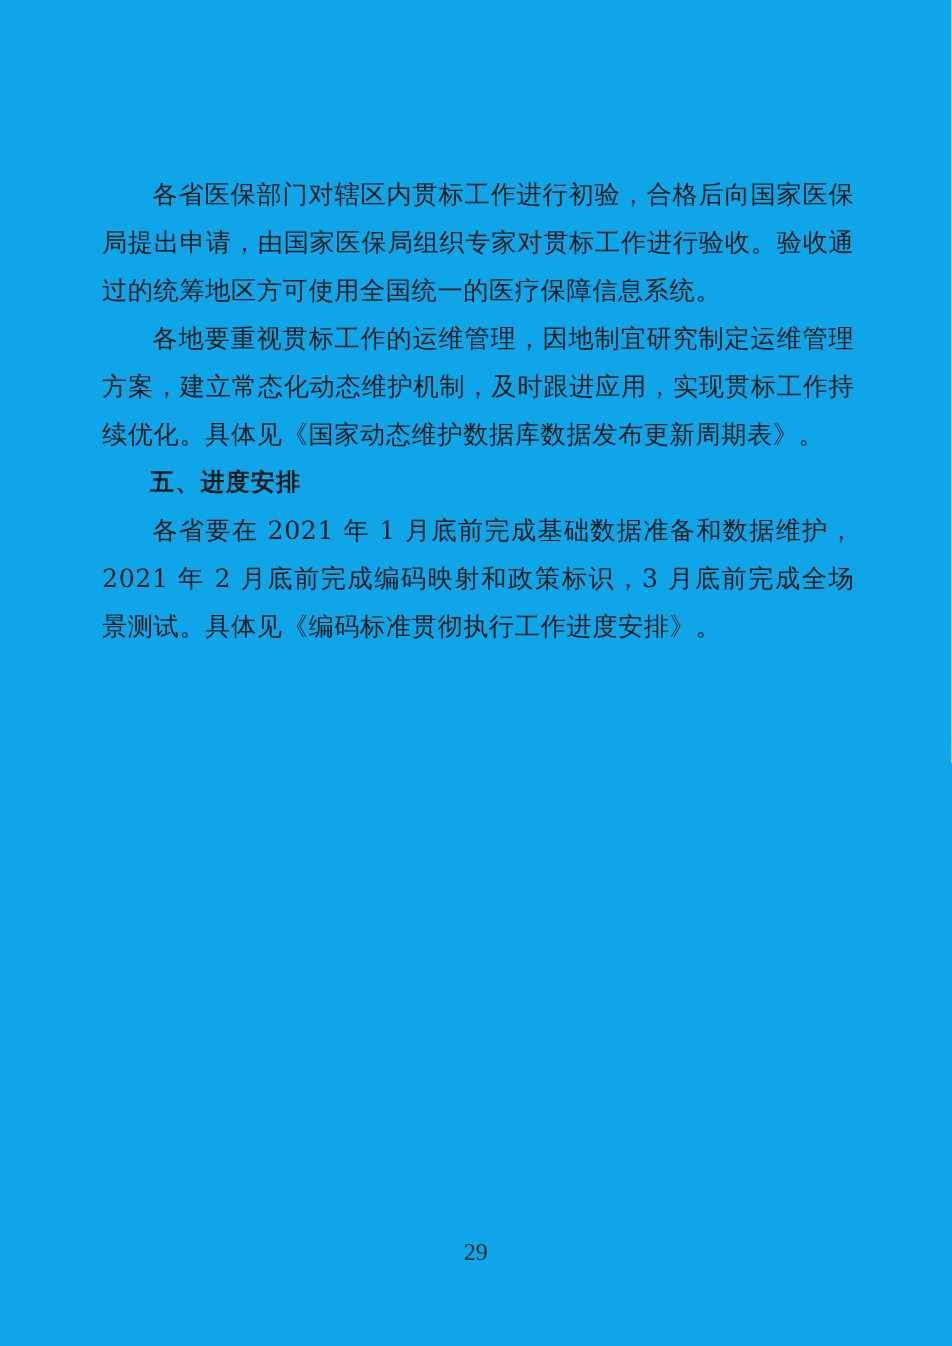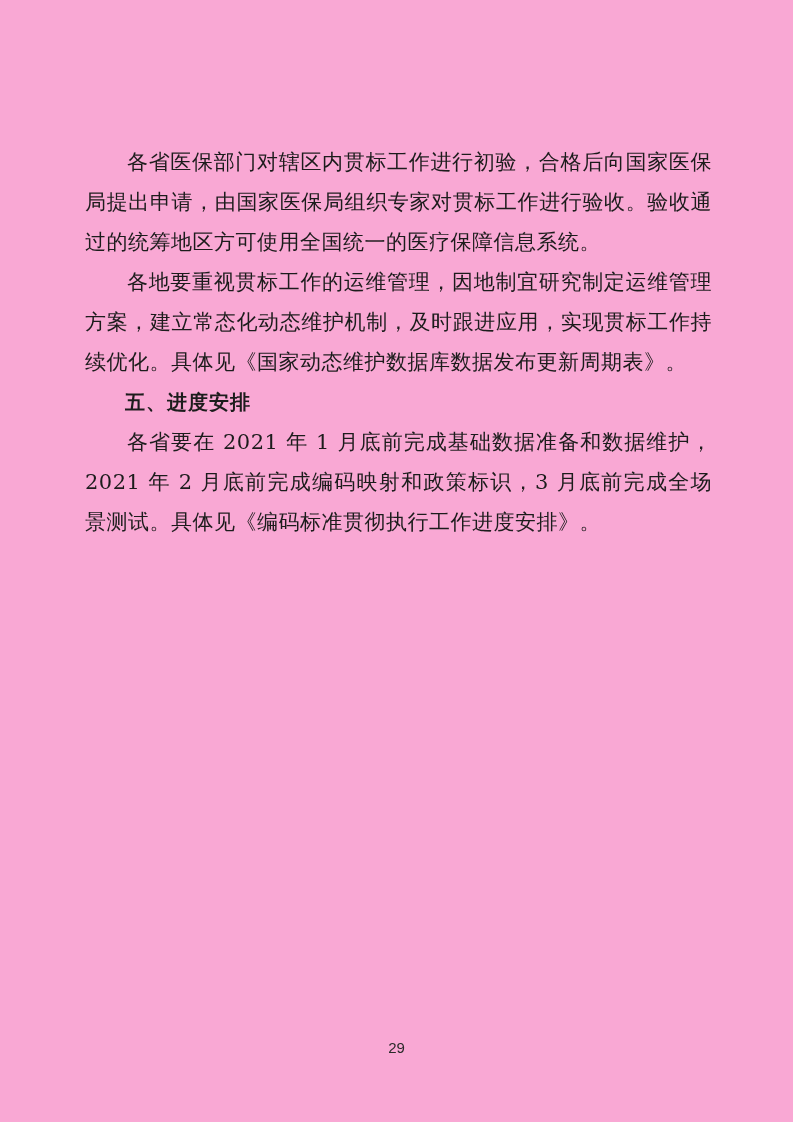--- a/index.html
+++ b/index.html
@@ -4,21 +4,21 @@
 <style>
   html, body {
     margin: 0;
     padding: 0;
     background: #ffffff;
   }
   .page {
     position: relative;
     width: 793px;
     height: 1122px;
-    background: #f9a8d4;
+    background: #0ea5e9;
     overflow: hidden;
     font-family: "DejaVu Serif", "Liberation Serif", serif;
     color: #1c1c1c;
   }
   .content {
     position: absolute;
     top: 142px;
     left: 85px;
     width: 627px;
   }
@@ -44,23 +44,23 @@
   }
   .lead {
     font-weight: bold;
   }
   .page-number {
     position: absolute;
     bottom: 66px;
     left: 0;
     width: 100%;
     text-align: center;
-    font-size: 15px;
+    font-size: 20px;
     color: #2a2a2a;
-    font-family: Liberation Sans, sans-serif;
+    font-family: Liberation Serif, serif;
   }
 </style>
 </head>
 <body>
 
 <div class="page">
   <div class="content">
 
     <p class="para">各省医保部门对辖区内贯标工作进行初验，合格后向国家医保局提出申请，由国家医保局组织专家对贯标工作进行验收。验收通过的统筹地区方可使用全国统一的医疗保障信息系统。</p>
 

